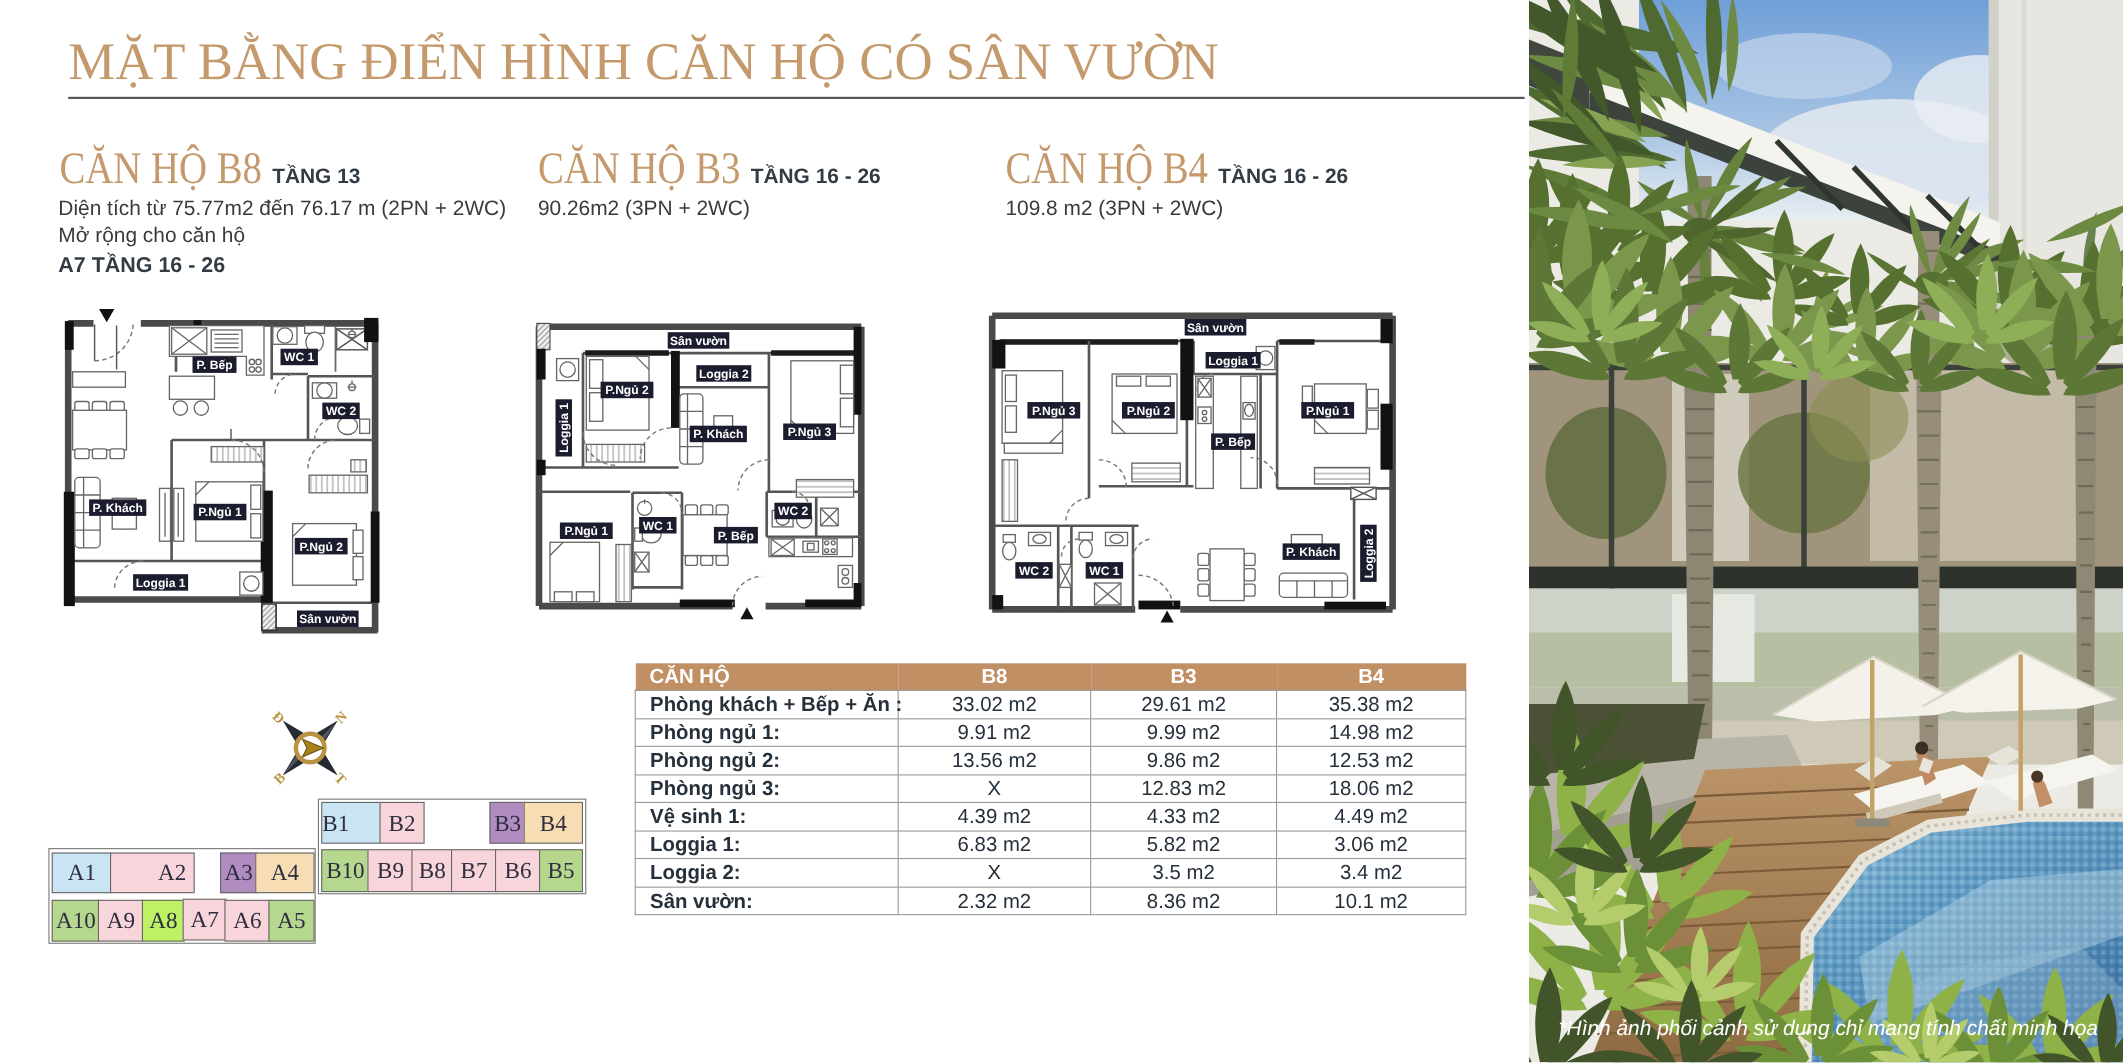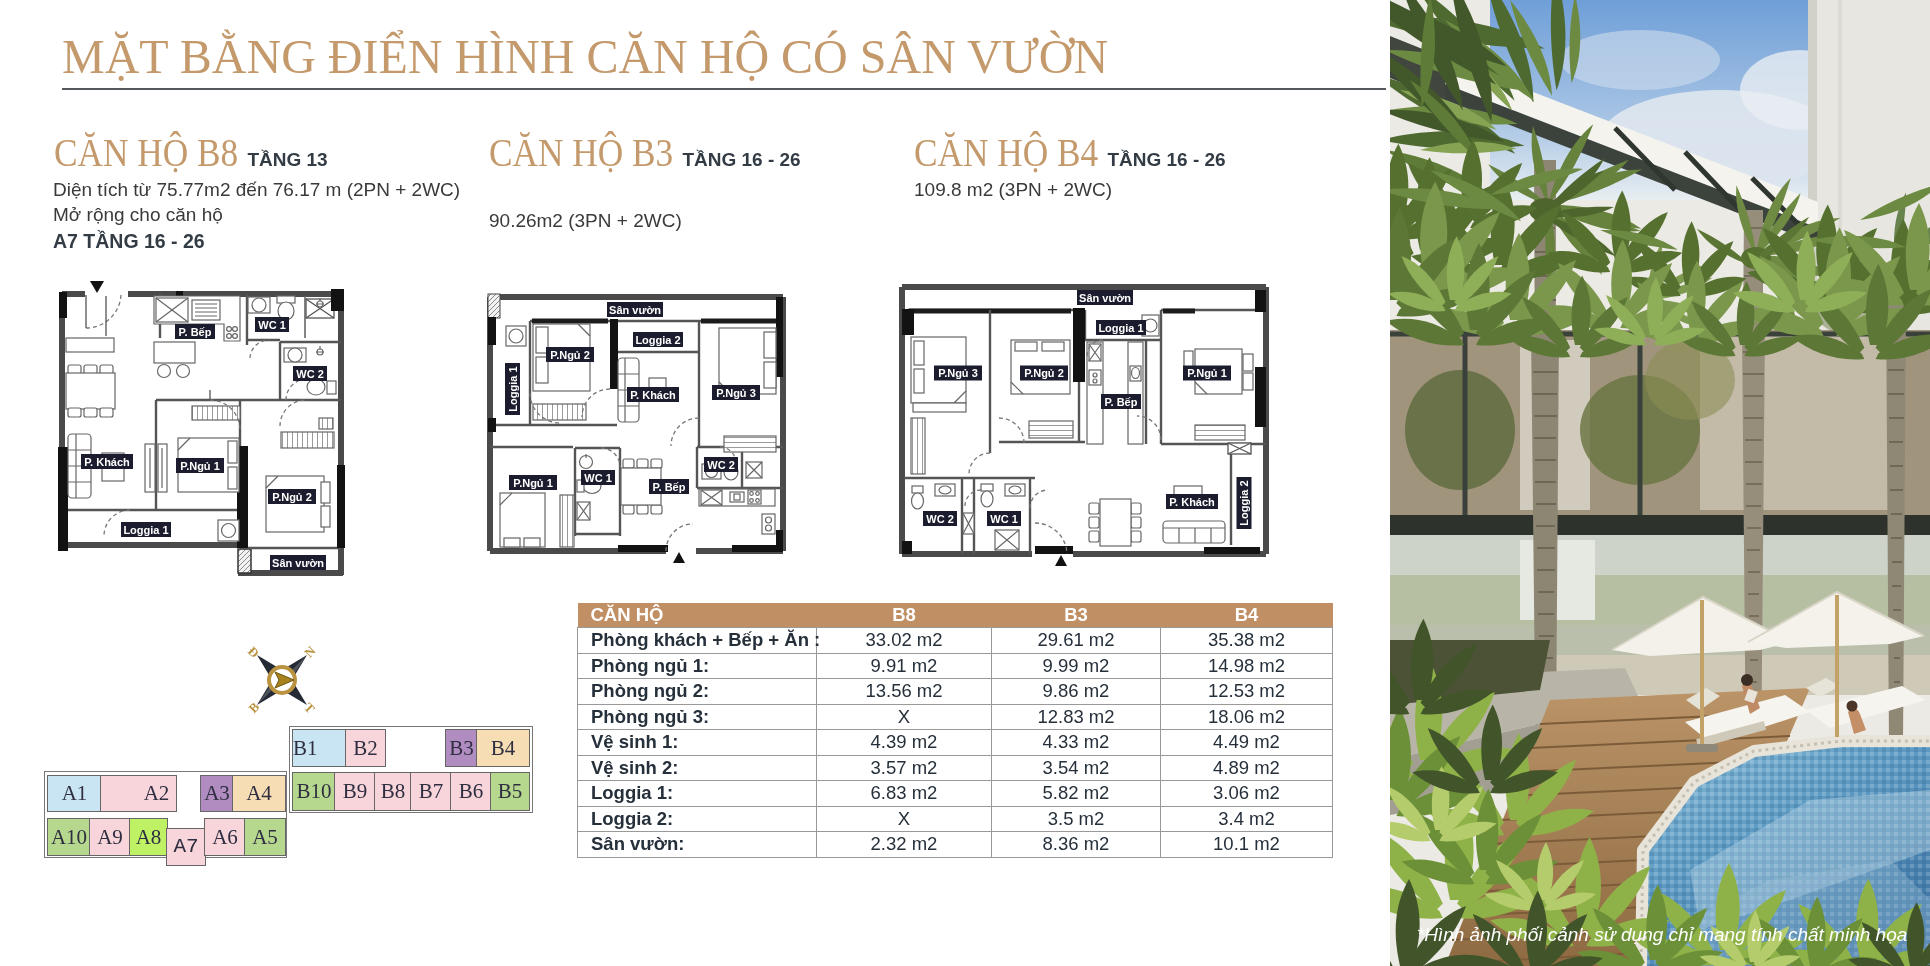--- a/index.html
+++ b/index.html
@@ -20,21 +20,21 @@
 <div class="abs" style="left:54px;top:132px;white-space:nowrap;">
   <span class="serif" style="display:inline-block;font-size:41px;line-height:41px;transform:scaleX(0.86);transform-origin:0 100%;margin-right:-26px;">CĂN HỘ B8</span><span style="font-size:19px;color:#333c45;font-weight:bold;"> TẦNG 13</span>
 </div>
 <div class="abs" style="left:53px;top:179px;font-size:19px;color:#3a3a3a;">Diện tích từ 75.77m2 đến 76.17 m (2PN + 2WC)</div>
 <div class="abs" style="left:53px;top:204px;font-size:19px;color:#3a3a3a;">Mở rộng cho căn hộ</div>
 <div class="abs" style="left:53px;top:230px;font-size:19.5px;color:#333c45;font-weight:bold;">A7 TẦNG 16 - 26</div>
 
 <div class="abs" style="left:489px;top:132px;white-space:nowrap;">
   <span class="serif" style="display:inline-block;font-size:41px;line-height:41px;transform:scaleX(0.86);transform-origin:0 100%;margin-right:-26px;">CĂN HỘ B3</span><span style="font-size:19px;color:#333c45;font-weight:bold;"> TẦNG 16 - 26</span>
 </div>
-<div class="abs" style="left:489px;top:179px;font-size:19px;color:#3a3a3a;margin-top:31px;">90.26m2 (3PN + 2WC)</div>
+<div class="abs" style="left:489px;top:179px;font-size:19px;color:#3a3a3a;">90.26m2 (3PN + 2WC)</div>
 
 <div class="abs" style="left:914px;top:132px;white-space:nowrap;">
   <span class="serif" style="display:inline-block;font-size:41px;line-height:41px;transform:scaleX(0.86);transform-origin:0 100%;margin-right:-26px;">CĂN HỘ B4</span><span style="font-size:19px;color:#333c45;font-weight:bold;"> TẦNG 16 - 26</span>
 </div>
 <div class="abs" style="left:914px;top:179px;font-size:19px;color:#3a3a3a;">109.8 m2 (3PN + 2WC)</div>
 
 <svg id="planB8" class="abs" style="left:50px;top:280px;" width="305" height="300" viewBox="0 0 305 300">
 <defs>
 <pattern id="hat8" width="5" height="5" patternUnits="userSpaceOnUse">
   <rect width="5" height="5" fill="#f2f2f2"></rect>
@@ -676,26 +676,20 @@
           <td class="tv">12.83 m2</td>
           <td class="tv">18.06 m2</td>
         </tr>
  <tr style="height:25.5px;">
           <td class="tl">Vệ sinh 1:</td>
           <td class="tv">4.39 m2</td>
           <td class="tv">4.33 m2</td>
           <td class="tv">4.49 m2</td>
         </tr>
  <tr style="height:25.5px;">
-          <td class="tl">Vệ sinh 2:</td>
-          <td class="tv">3.57 m2</td>
-          <td class="tv">3.54 m2</td>
-          <td class="tv">4.89 m2</td>
-        </tr>
- <tr style="height:25.5px;">
           <td class="tl">Loggia 1:</td>
           <td class="tv">6.83 m2</td>
           <td class="tv">5.82 m2</td>
           <td class="tv">3.06 m2</td>
         </tr>
  <tr style="height:25.5px;">
           <td class="tl">Loggia 2:</td>
           <td class="tv">X</td>
           <td class="tv">3.5 m2</td>
           <td class="tv">3.4 m2</td>
@@ -724,21 +718,21 @@
 </div>
 
 <div class="abs" style="left:44px;top:771px;width:241px;height:85px;border:1px solid #777;background:#fff;font-family:'Liberation Serif',serif;font-size:21px;color:#2e2e40;">
   <div class="abs" style="left:2px;top:3px;width:53px;height:35px;background:#c9e4f3;border:1px solid #666;text-align:center;line-height:35px;">A1</div>
   <div class="abs" style="left:55px;top:3px;width:39px;height:35px;background:#f8d5da;border:1px solid #666;text-align:center;line-height:35px;padding-left:36px;">A2</div>
   <div class="abs" style="left:155px;top:3px;width:32px;height:35px;background:#b18cc1;border:1px solid #666;text-align:center;line-height:35px;">A3</div>
   <div class="abs" style="left:187px;top:3px;width:52px;height:35px;background:#f6ddb4;border:1px solid #666;text-align:center;line-height:35px;">A4</div>
   <div class="abs" style="left:2px;top:46px;width:42px;height:36px;background:#b6d78e;border:1px solid #666;text-align:center;line-height:36px;">A10</div>
   <div class="abs" style="left:44px;top:46px;width:40px;height:36px;background:#f8d5da;border:1px solid #666;text-align:center;line-height:36px;">A9</div>
   <div class="abs" style="left:84px;top:46px;width:37px;height:36px;background:#bef264;border:1px solid #666;text-align:center;line-height:36px;">A8</div>
-  <div class="abs" style="left:121px;top:56px;width:38px;height:36px;background:#f8d5da;border:1px solid #666;text-align:center;line-height:36px;font-family:Liberation Mono, monospace;">A7</div>
+  <div class="abs" style="left:121px;top:45px;width:38px;height:36px;background:#f8d5da;border:1px solid #666;text-align:center;line-height:36px;">A7</div>
   <div class="abs" style="left:159px;top:46px;width:40px;height:36px;background:#f8d5da;border:1px solid #666;text-align:center;line-height:36px;">A6</div>
   <div class="abs" style="left:199px;top:46px;width:40px;height:36px;background:#b6d78e;border:1px solid #666;text-align:center;line-height:36px;">A5</div>
 </div>
 
 <svg id="photo" class="abs" style="left:1390px;top:0;" width="540" height="966" viewBox="0 0 540 966">
 <defs>
   <linearGradient id="skyg" x1="0" y1="0" x2="0" y2="1">
     <stop offset="0" stop-color="#6f9fd8"></stop>
         <stop offset="0.6" stop-color="#a8c4e4"></stop>
         <stop offset="1" stop-color="#e8eef2"></stop>

